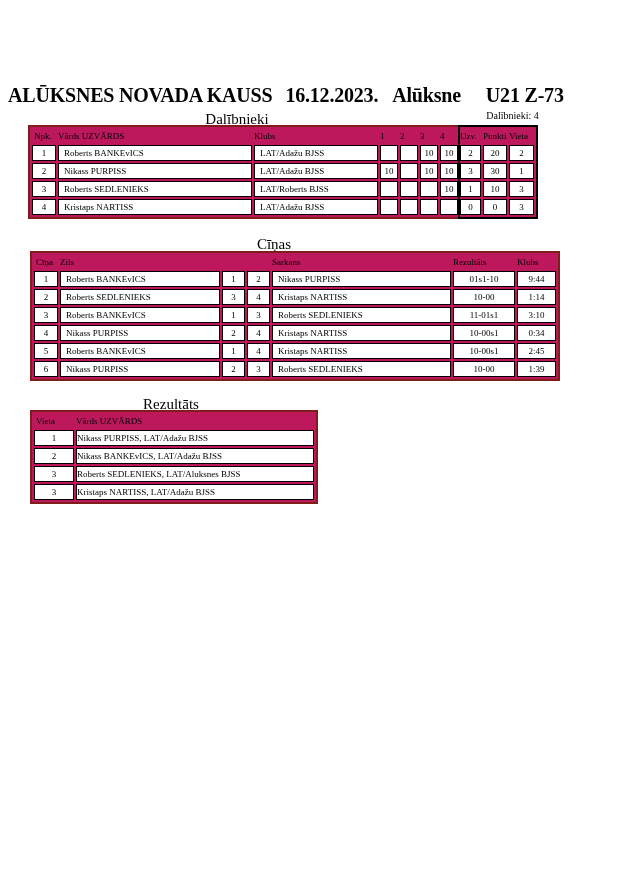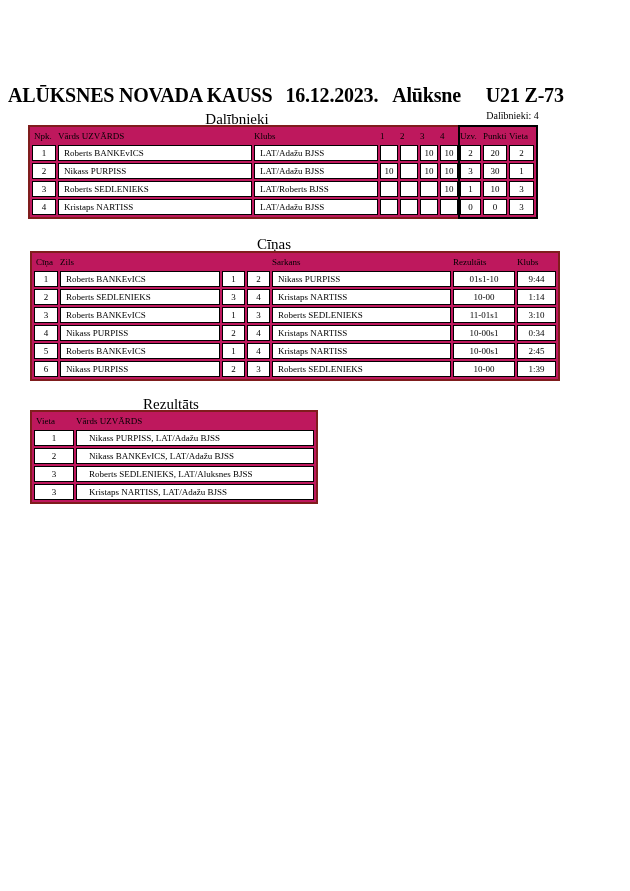--- a/index.html
+++ b/index.html
@@ -38,21 +38,21 @@
   }
   .t1 { left:28px; top:85px; }
   .t2 { left:30px; top:211px; }
   .t3 { left:30px; top:370px; }
 
   .t1 th:nth-child(1) { text-align:left; padding-left:2px; }
   .t1 td:nth-child(2), .t1 td:nth-child(3) { text-align:left; padding-left:5px; }
   .t2 th:nth-child(1) { text-align:left; padding-left:2px; }
   .t2 td:nth-child(2), .t2 td:nth-child(5) { text-align:left; padding-left:5px; }
   .t3 th:nth-child(1) { text-align:left; padding-left:2px; }
-  .t3 td:nth-child(2) { text-align:left; padding-left:12px; }
+  .t3 td:nth-child(2) { text-align:left; padding-left:0; }
 
   .standings-group-border {
     position:absolute; left:458px; top:85px; width:80px; height:94px;
     border:2px solid #000; box-sizing:border-box; pointer-events:none; background:transparent;
   }
 </style>
 </head>
 <body>
 
 <div class="page">

